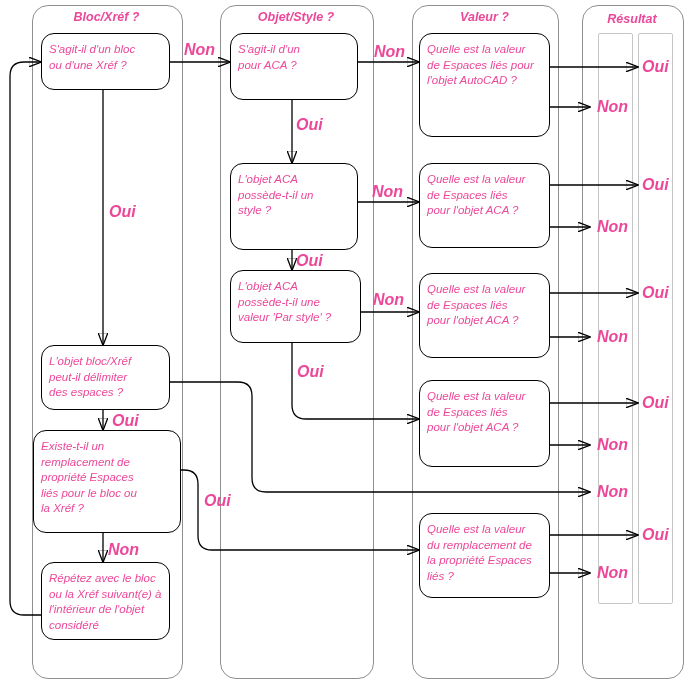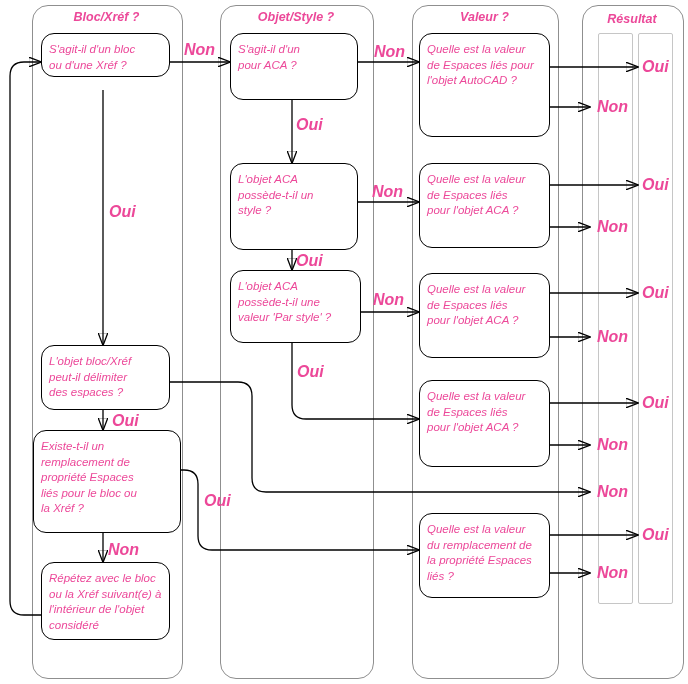--- a/index.html
+++ b/index.html
@@ -58,21 +58,21 @@
     <path d="M550,185 H638" marker-end="url(#ah)"></path>
     <path d="M550,227 H590" marker-end="url(#ah)"></path>
     <path d="M550,293 H638" marker-end="url(#ah)"></path>
     <path d="M550,337 H590" marker-end="url(#ah)"></path>
     <path d="M550,403 H638" marker-end="url(#ah)"></path>
     <path d="M550,445 H590" marker-end="url(#ah)"></path>
     <path d="M550,535 H638" marker-end="url(#ah)"></path>
     <path d="M550,573 H590" marker-end="url(#ah)"></path>
   </svg>
 
-  <div class="node" style="left:41px;top:33px;width:129px;height:44px;">S'agit-il d'un bloc
+  <div class="node" style="left:41px;top:33px;width:129px;height:57px;">S'agit-il d'un bloc
 ou d'une Xréf ?</div>
   <div class="node" style="left:41px;top:345px;width:129px;height:65px;">L'objet bloc/Xréf
 peut-il délimiter
 des espaces ?</div>
   <div class="node" style="left:33px;top:430px;width:148px;height:103px;">Existe-t-il un
 remplacement de
 propriété Espaces
 liés pour le bloc ou
 la Xréf ?</div>
   <div class="node" style="left:41px;top:562px;width:129px;height:78px;">Répétez avec le bloc

